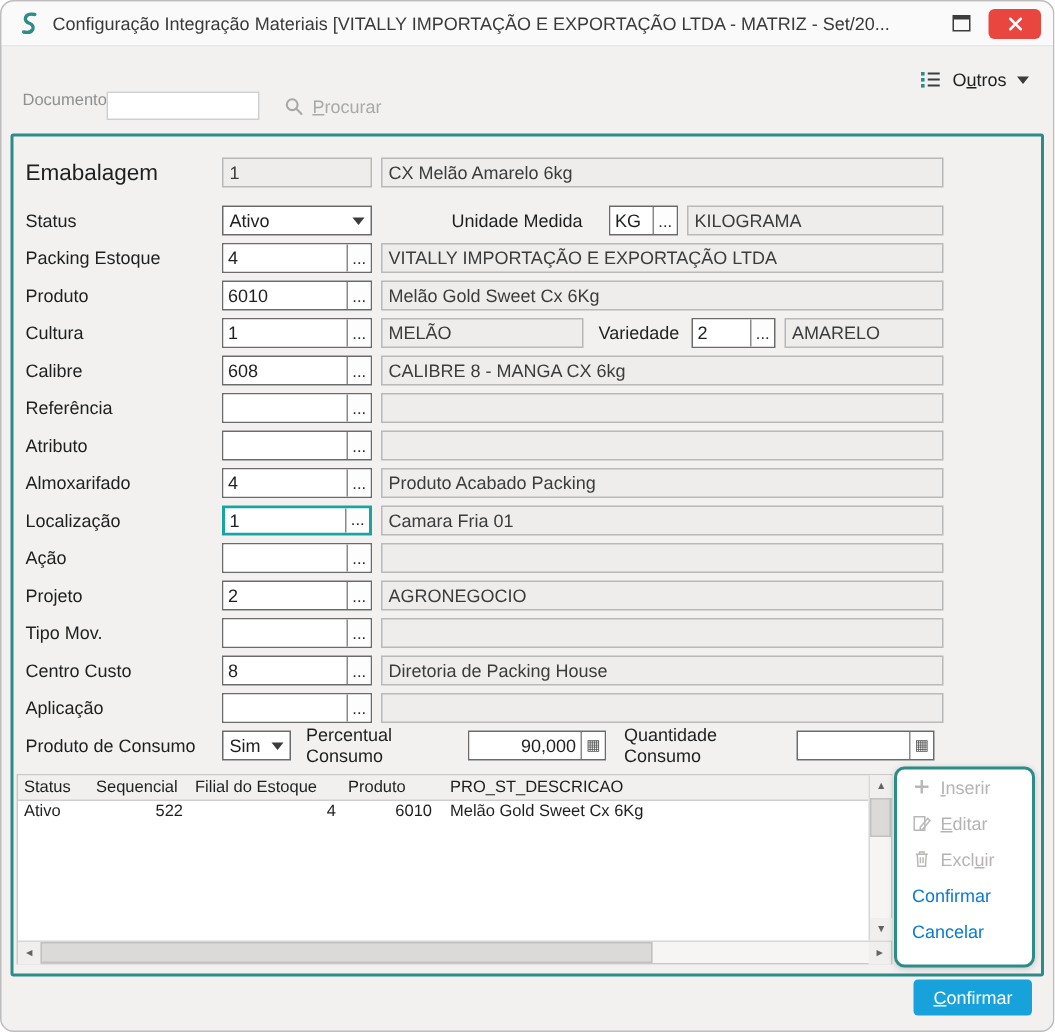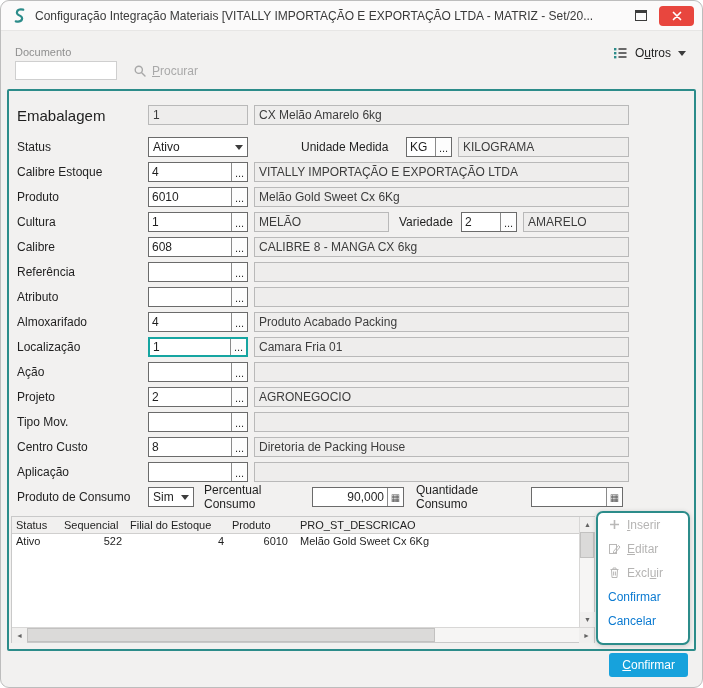--- a/index.html
+++ b/index.html
@@ -15,21 +15,21 @@
   .title-text { font-size: 12px; color: #3a3a3a; white-space: nowrap; overflow: hidden;
                 text-overflow: clip; flex: 1; }
   .win-controls { display: flex; align-items: center; gap: 12px; margin-left: 10px; flex: none; }
   .max-btn { width: 12px; height: 11px; border: 1px solid #3c3c3c; border-top: 3px solid #3c3c3c; cursor: default; }
   .close-btn { width: 35px; height: 20px; background: #e8463e; border-radius: 4px; border: none;
                display: flex; align-items: center; justify-content: center; cursor: default; }
 
   
   .toolbar { position: absolute; top: 30px; left: 0; right: 0; height: 56px; display: flex;
              align-items: flex-end; padding: 0 16px 7px 14px; }
-  .doc-group { display: flex; flex-direction: column; }
+  .doc-group { display: flex; flex-direction: row; }
   .doc-label { font-size: 11px; color: #8f8f8f; margin-bottom: 3px; }
   .doc-input { width: 102px; height: 19px; border: 1px solid #cfcfcf; background: #fff;
                font-size: 12px; padding: 0 3px; font-family: inherit; outline: none; }
   .procurar { display: flex; align-items: center; gap: 5px; margin-left: 16px; margin-bottom: 2px;
               color: #a9a9a9; font-size: 12px; background: none; border: none; font-family: inherit; }
   .outros { display: flex; align-items: center; gap: 7px; margin-left: auto; margin-bottom: 20px;
             color: #1f1f1f; font-size: 12px; background: none; border: none; font-family: inherit; }
   .caret-down { width: 0; height: 0; border-left: 4px solid transparent;
                 border-right: 4px solid transparent; border-top: 5px solid #3c3c3c; }
   .u { text-decoration: underline; }
@@ -173,21 +173,21 @@
       </div>
       <div class="inline-label ml53">Unidade Medida</div>
       <div class="code w46">
         <input value="KG" style="">
         <div class="dots-btn">...</div>
       </div>
       <div class="gray-box flex1">KILOGRAMA</div>
     </div>
 
     <div class="frow">
-      <div class="flabel">Calibre Estoque</div>
+      <div class="flabel">Packing Estoque</div>
       <div class="code w100">
         <input value="4" style="">
         <div class="dots-btn">...</div>
       </div>
       <div class="gray-box desc">VITALLY IMPORTAÇÃO E EXPORTAÇÃO LTDA</div>
     </div>
 
     <div class="frow">
       <div class="flabel">Produto</div>
       <div class="code w100">

